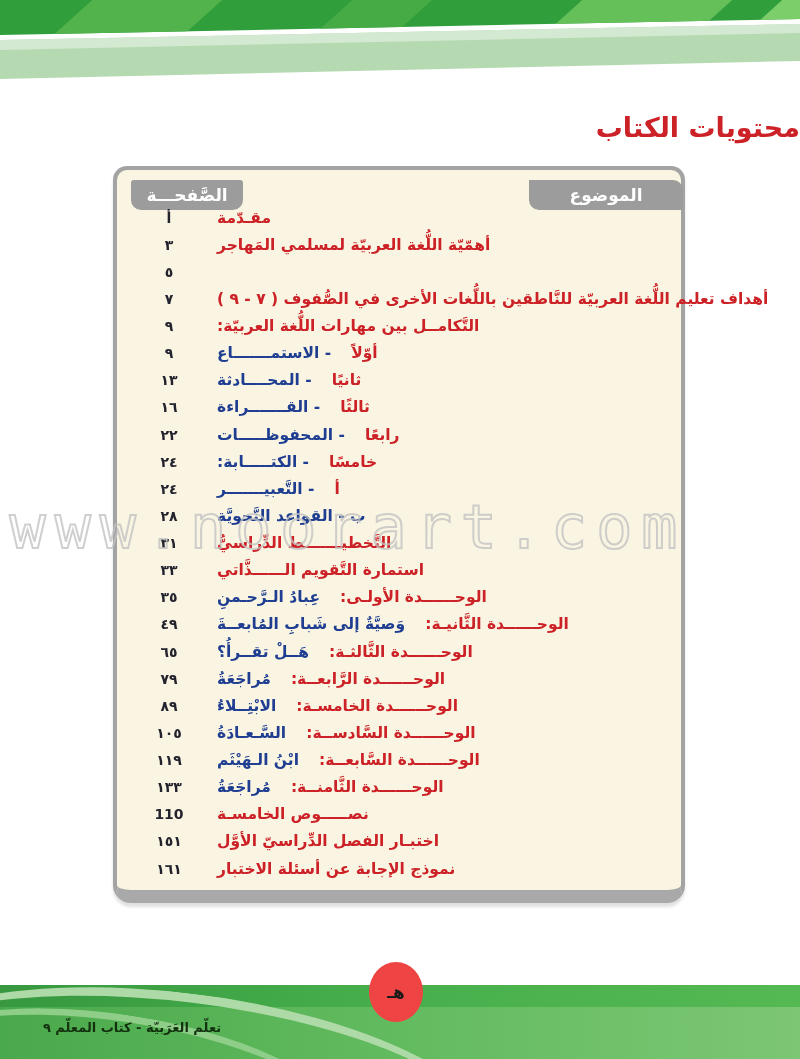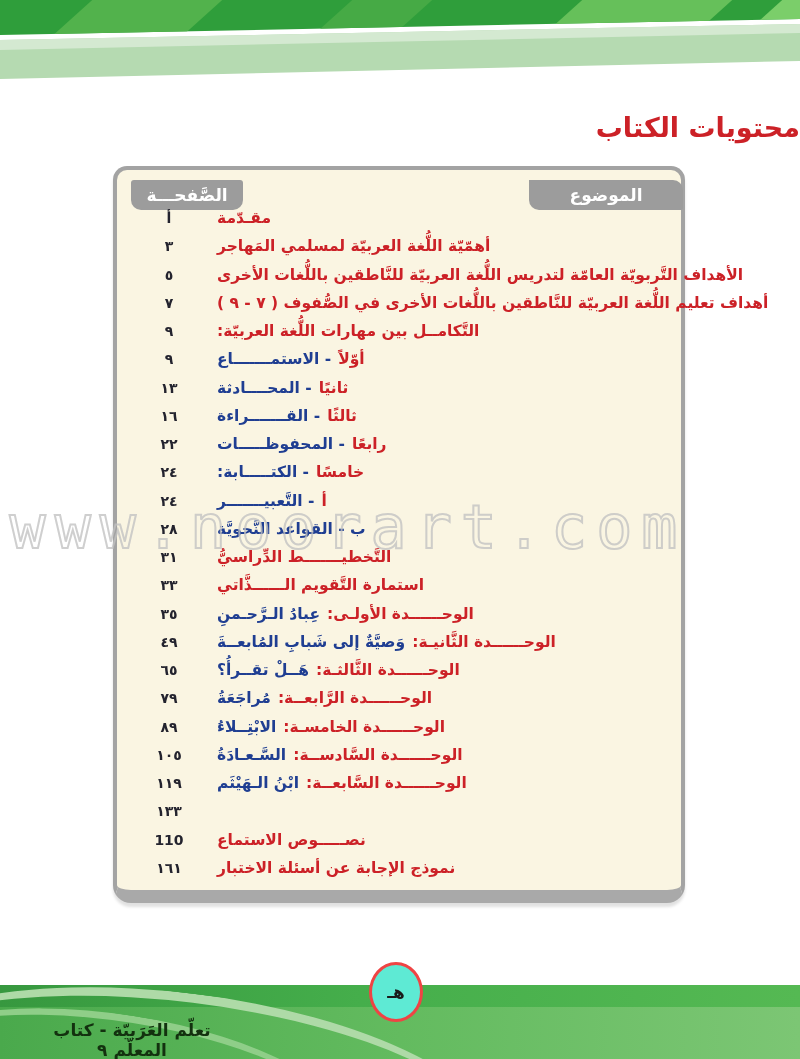--- a/index.html
+++ b/index.html
@@ -63,21 +63,21 @@
     font-size:14px; font-weight:bold; flex:none;
   }
   .tp {
     flex:1; direction:rtl; text-align:left; font-size:15.5px; font-weight:bold;
     padding-left:4px; padding-right:10px; white-space:nowrap;
   }
   .tp.ind1 { padding-right:24px; }
   .tp.ind2 { padding-right:56px; }
   .part.red  { color:var(--red,#cc2127); }
   .part.blue { color:var(--blue,#1f3e92); }
-  .tp .part + .part { margin-right:7px; }
+  .tp .part + .part { margin-right:20px; }
   .row.unit .part:first-child { display:inline-block; min-width:152px; }
 
   
   .watermark {
     position:absolute; top:492px; left:0; width:696px; text-align:center;
     font-family:"DejaVu Sans Mono", monospace; font-size:60px; letter-spacing:9px;
     color:rgba(255,255,255,0); -webkit-text-stroke:2px #c2c2c2;
     opacity:0.78; pointer-events:none; white-space:nowrap; z-index:4;
   }
 
@@ -94,27 +94,27 @@
   .sw1 {
     position:absolute; left:-140px; top:8px; width:640px; height:220px;
     border-radius:50%; border-top:9px solid #aedaa7; transform:rotate(7deg);
   }
   .sw2 {
     position:absolute; left:-120px; top:30px; width:480px; height:170px;
     border-radius:50%; border-top:7px solid #8fce88; transform:rotate(9deg);
   }
   .pagenum-circle {
     position:absolute; left:369px; top:962px; width:54px; height:60px;
-    border-radius:50%; background:#5eead4; border:3px solid #ef4444;
+    border-radius:50%; background:#ef4444; border:3px solid #ef4444;
     display:flex; align-items:center; justify-content:center;
     font-size:17px; font-weight:bold; color:#1a1a1a; z-index:5; box-sizing:border-box;
   }
   .footer-text {
     position:absolute; left:32px; top:1020px; width:200px; text-align:center;
-    color:#13310f; font-size:17px; font-weight:bold; direction:rtl; z-index:6;
+    color:#13310f; font-size:13px; font-weight:bold; direction:rtl; z-index:6;
   }
 </style>
 </head>
 <body>
 
 <div class="page">
 
   <div class="banner">
     <div class="banner-dark">
       <div class="stripe st1"></div>
@@ -135,21 +135,20 @@
         <div class="row">
           <span class="pg">أ</span>
           <div class="tp ind0"><span class="part red">مقـدّمة</span></div>
         </div>
         <div class="row">
           <span class="pg">٣</span>
           <div class="tp ind0"><span class="part red">أهمّيّة اللُّغة العربيّة لمسلمي المَهاجر</span></div>
         </div>
         <div class="row">
           <span class="pg">٥</span>
-          <div class="tp ind0"><span class="part red">الأهداف التَّربويّة العامّة لتدريس اللُّغة العربيّة للنَّاطقين باللُّغات الأخرى</span></div>
         </div>
         <div class="row">
           <span class="pg">٧</span>
           <div class="tp ind0"><span class="part red">أهداف تعليم اللُّغة العربيّة للنَّاطقين باللُّغات الأخرى في الصُّفوف ( ٧ - ٩ )</span></div>
         </div>
         <div class="row">
           <span class="pg">٩</span>
           <div class="tp ind1"><span class="part red">التَّكامــل بين مهارات اللُّغة العربيّة:</span></div>
         </div>
         <div class="row">
@@ -211,24 +210,29 @@
         <div class="row unit">
           <span class="pg">١٠٥</span>
           <div class="tp ind0"><span class="part red">الوحــــــدة السَّادســة:</span><span class="part blue">السَّـعـادَةُ</span></div>
         </div>
         <div class="row unit">
           <span class="pg">١١٩</span>
           <div class="tp ind0"><span class="part red">الوحــــــدة السَّابعــة:</span><span class="part blue">ابْنُ الـهَيْثَم</span></div>
         </div>
         <div class="row unit">
           <span class="pg">١٣٣</span>
+          <div class="tp ind0"><span class="part red">الوحــــــدة الثَّامنــة:</span><span class="part blue">مُراجَعَةُ</span></div>
         </div>
         <div class="row">
           <span class="pg">110</span>
-          <div class="tp ind0"><span class="part red">نصـــــوص الاستماع</span></div>
+          <div class="tp ind0"><span class="part red">نصـــــوص الخامسـة</span></div>
+        </div>
+        <div class="row">
+          <span class="pg">١٥١</span>
+          <div class="tp ind0"><span class="part red">اختبـار الفصل الدِّراسيّ الأوَّل</span></div>
         </div>
         <div class="row">
           <span class="pg">١٦١</span>
           <div class="tp ind0"><span class="part red">نموذج الإجابة عن أسئلة الاختبار</span></div>
         </div>
       </div>
   </div>
 
   <div class="watermark">www.noorart.com</div>
 

